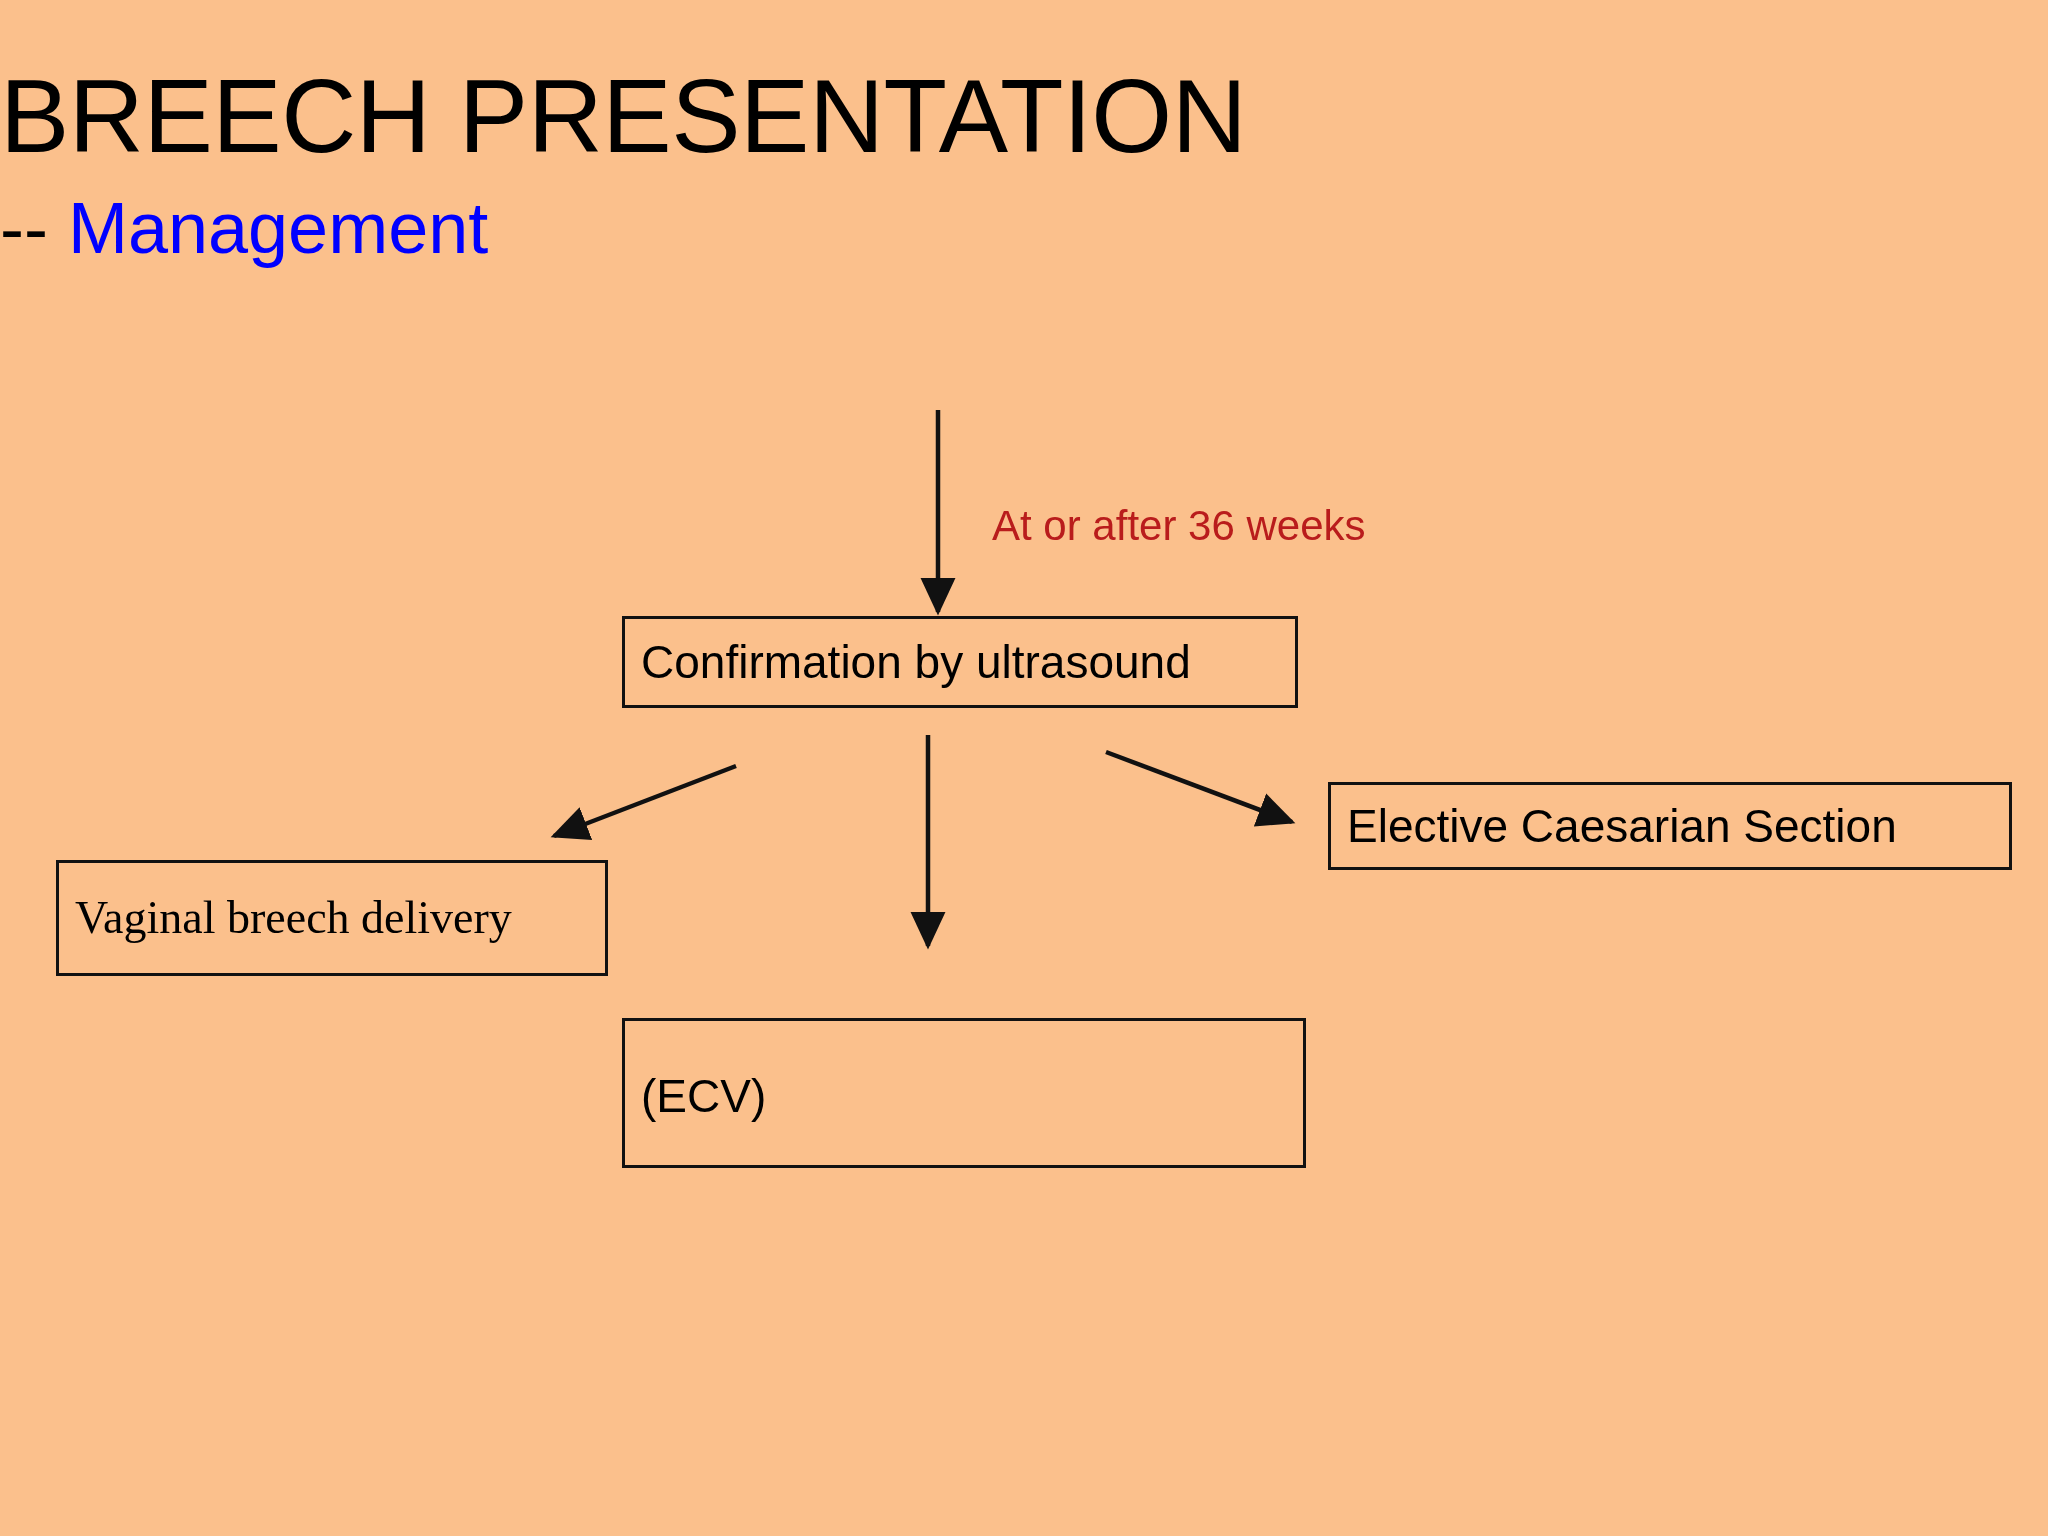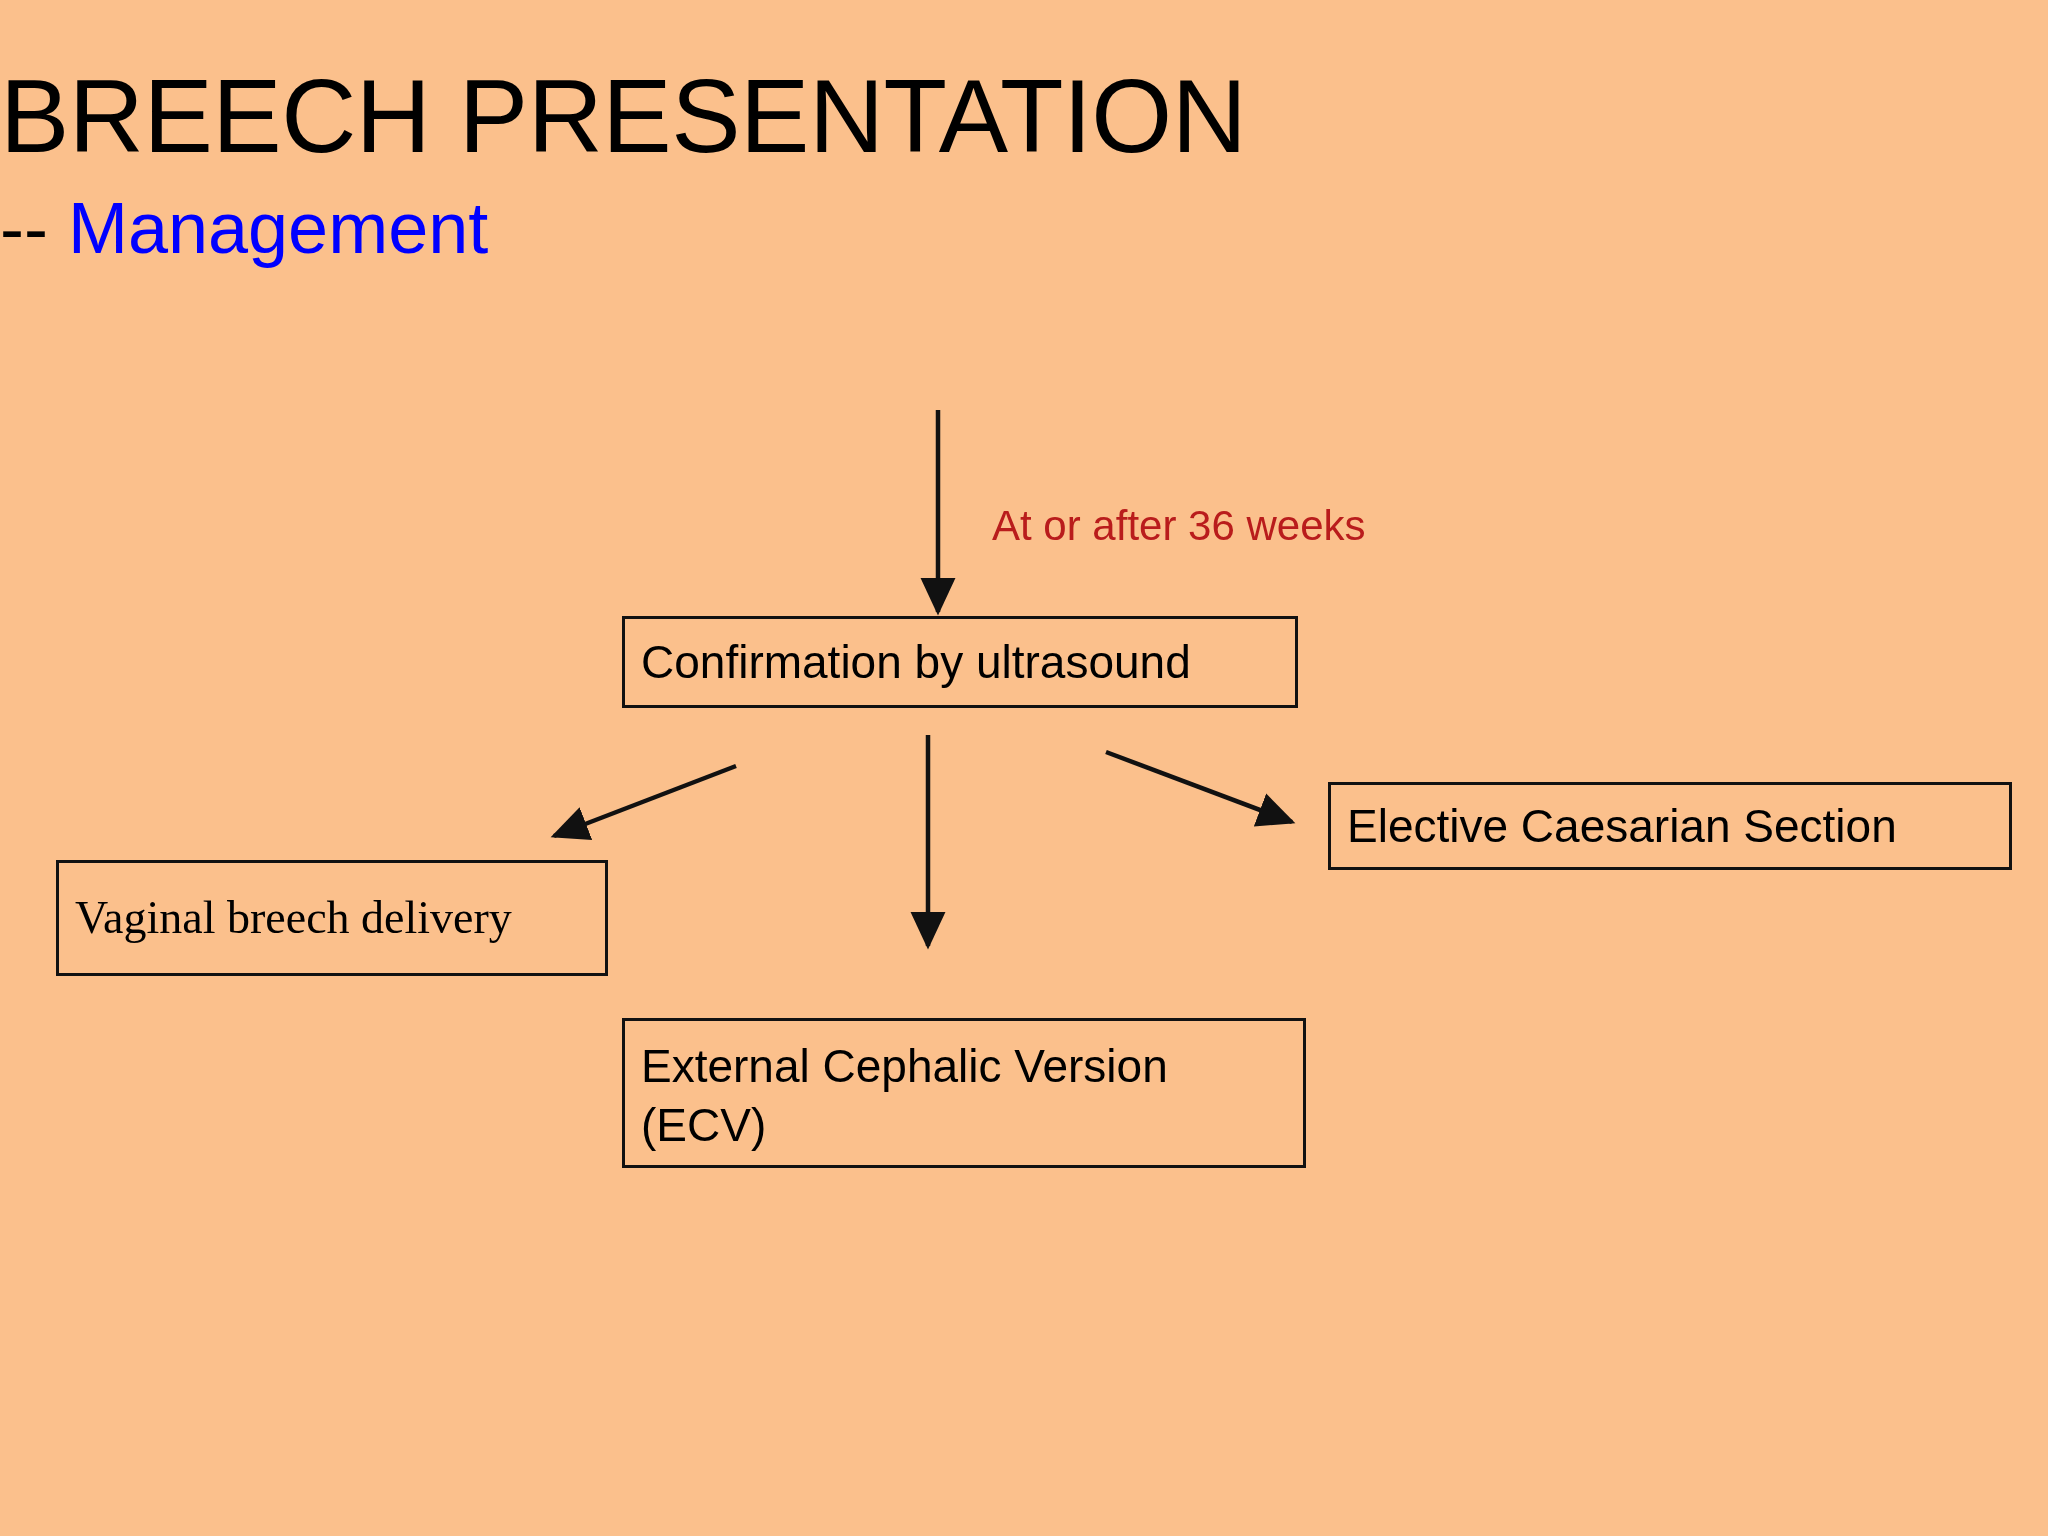--- a/index.html
+++ b/index.html
@@ -149,17 +149,16 @@
 
   <div id="box-vaginal" class="flow-box">
     <span class="line">Vaginal breech delivery</span>
   </div>
 
   <div id="box-caesarian" class="flow-box">
     <span class="line">Elective Caesarian Section</span>
   </div>
 
   <div id="box-ecv" class="flow-box">
-    <span class="line">External Cephalic Version</span>
     <span class="line">(ECV)</span>
   </div>
 
 </div>
 
 </body></html>

